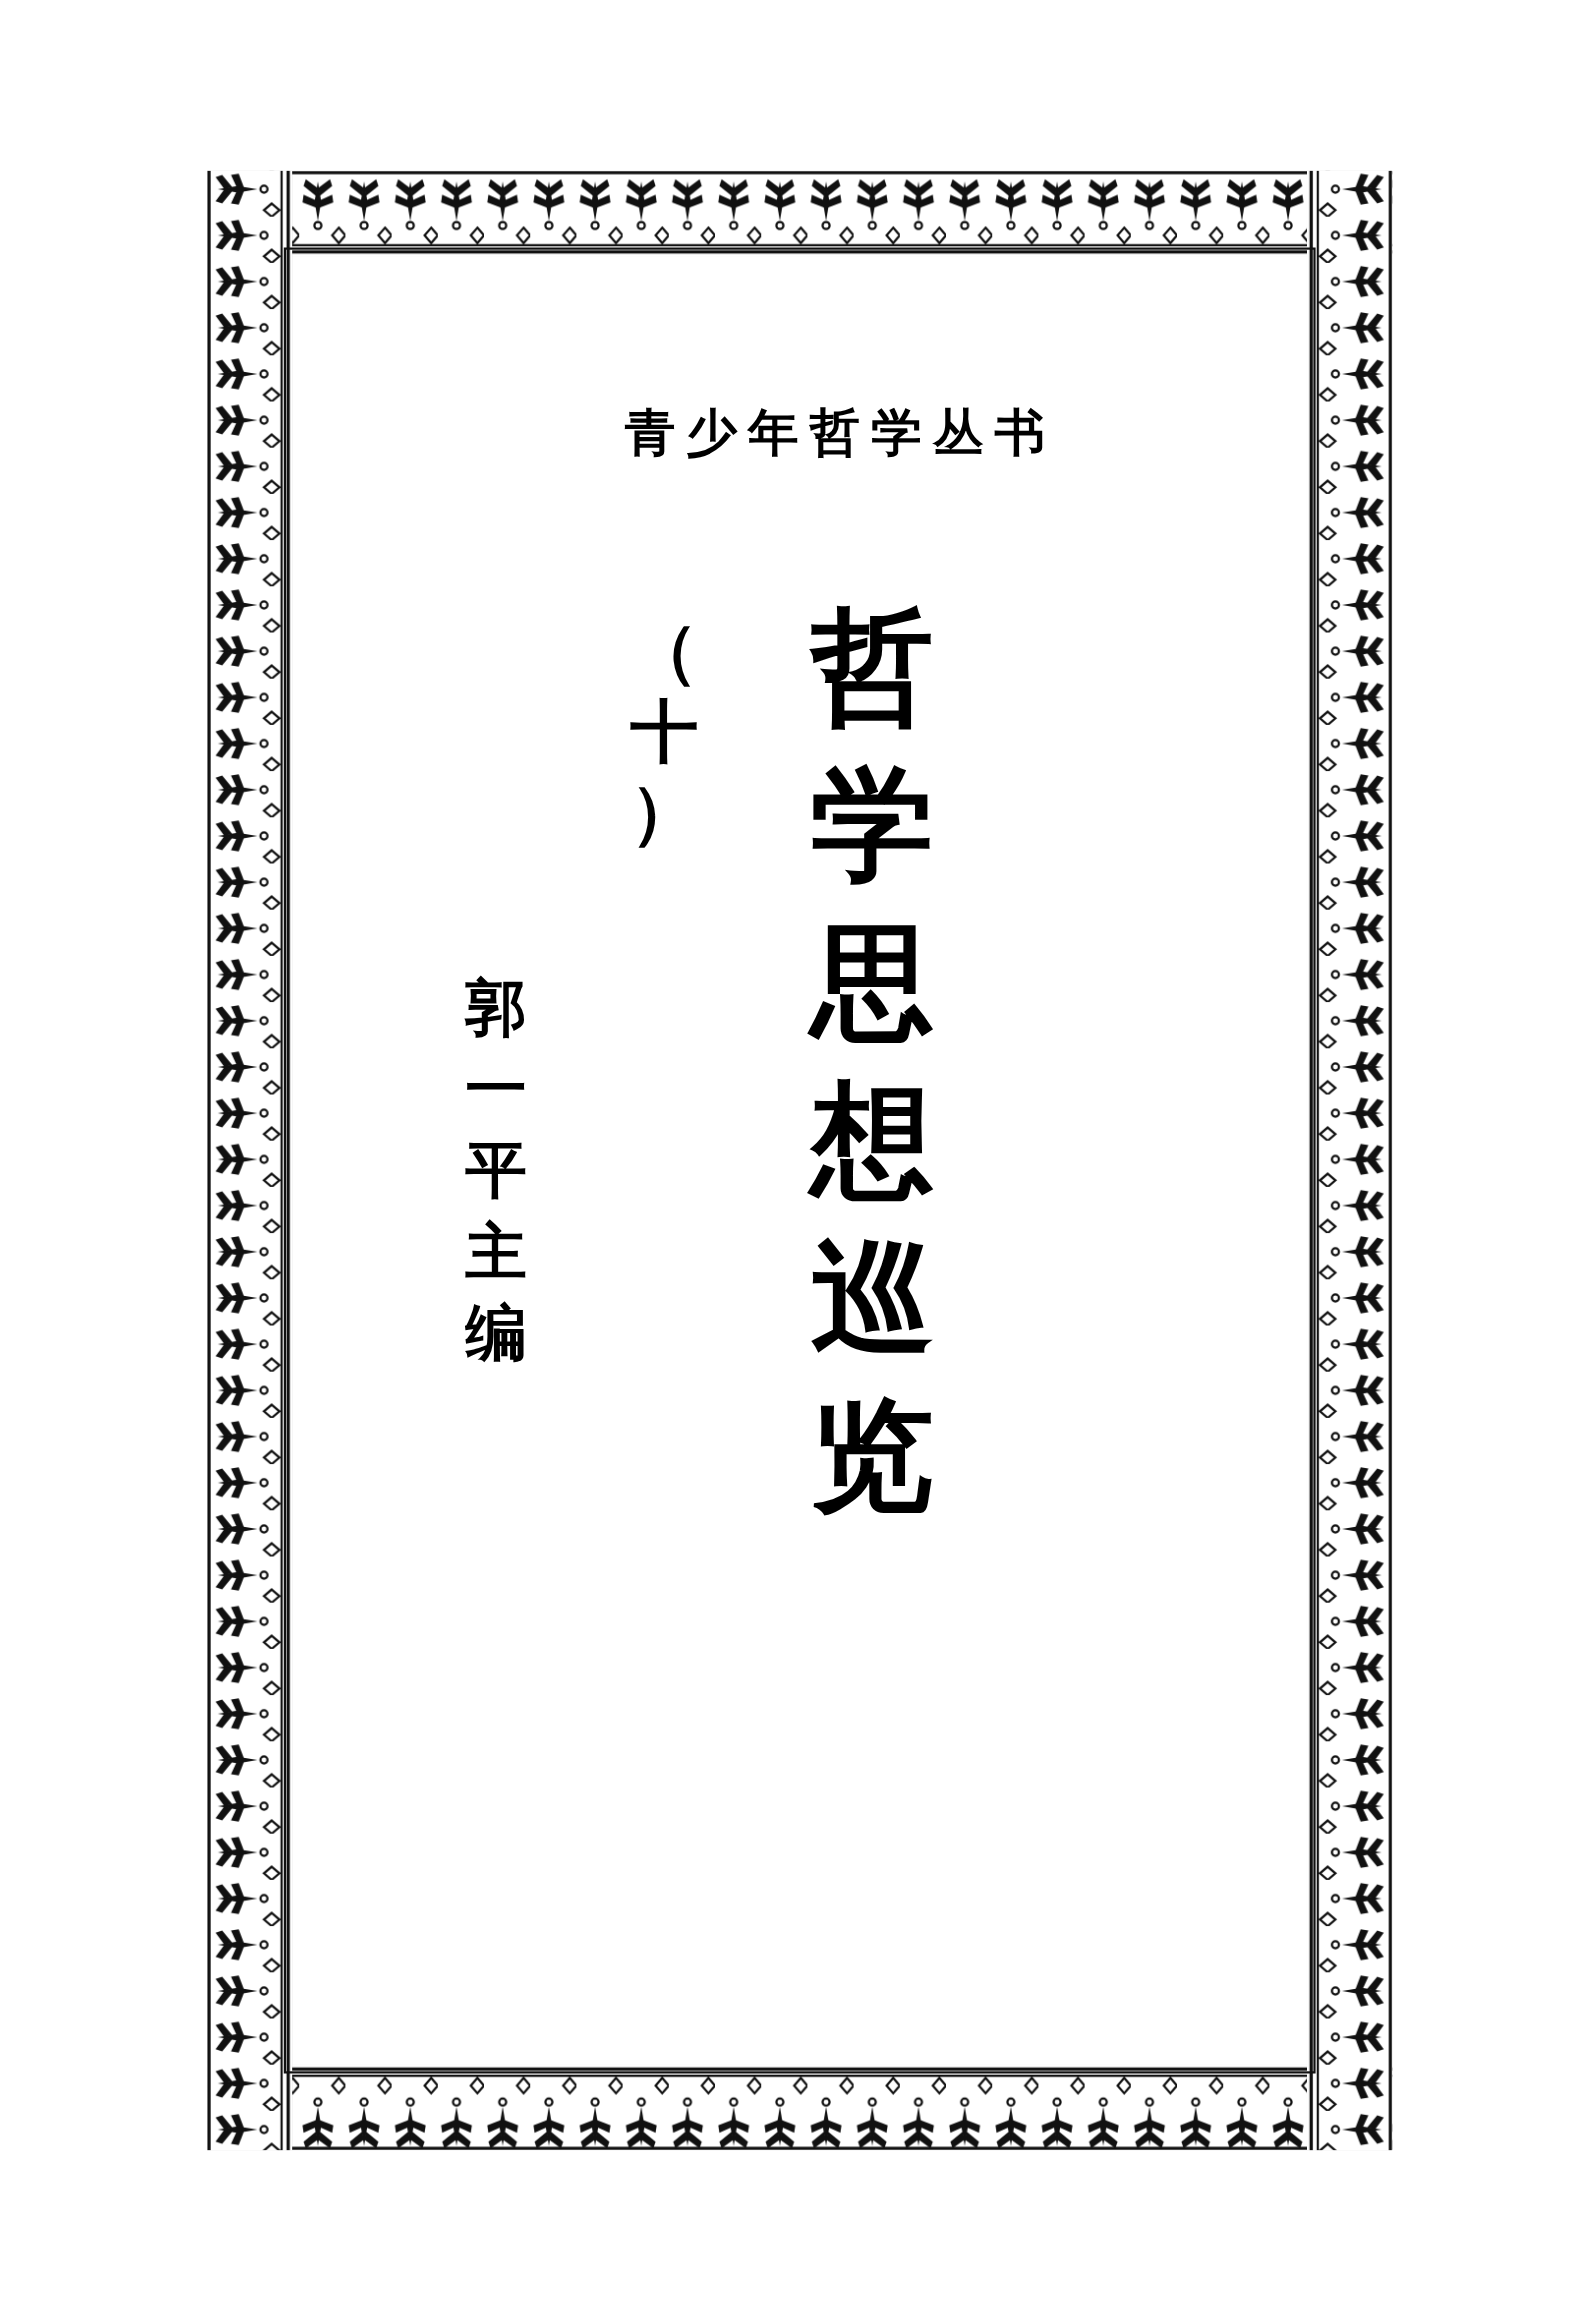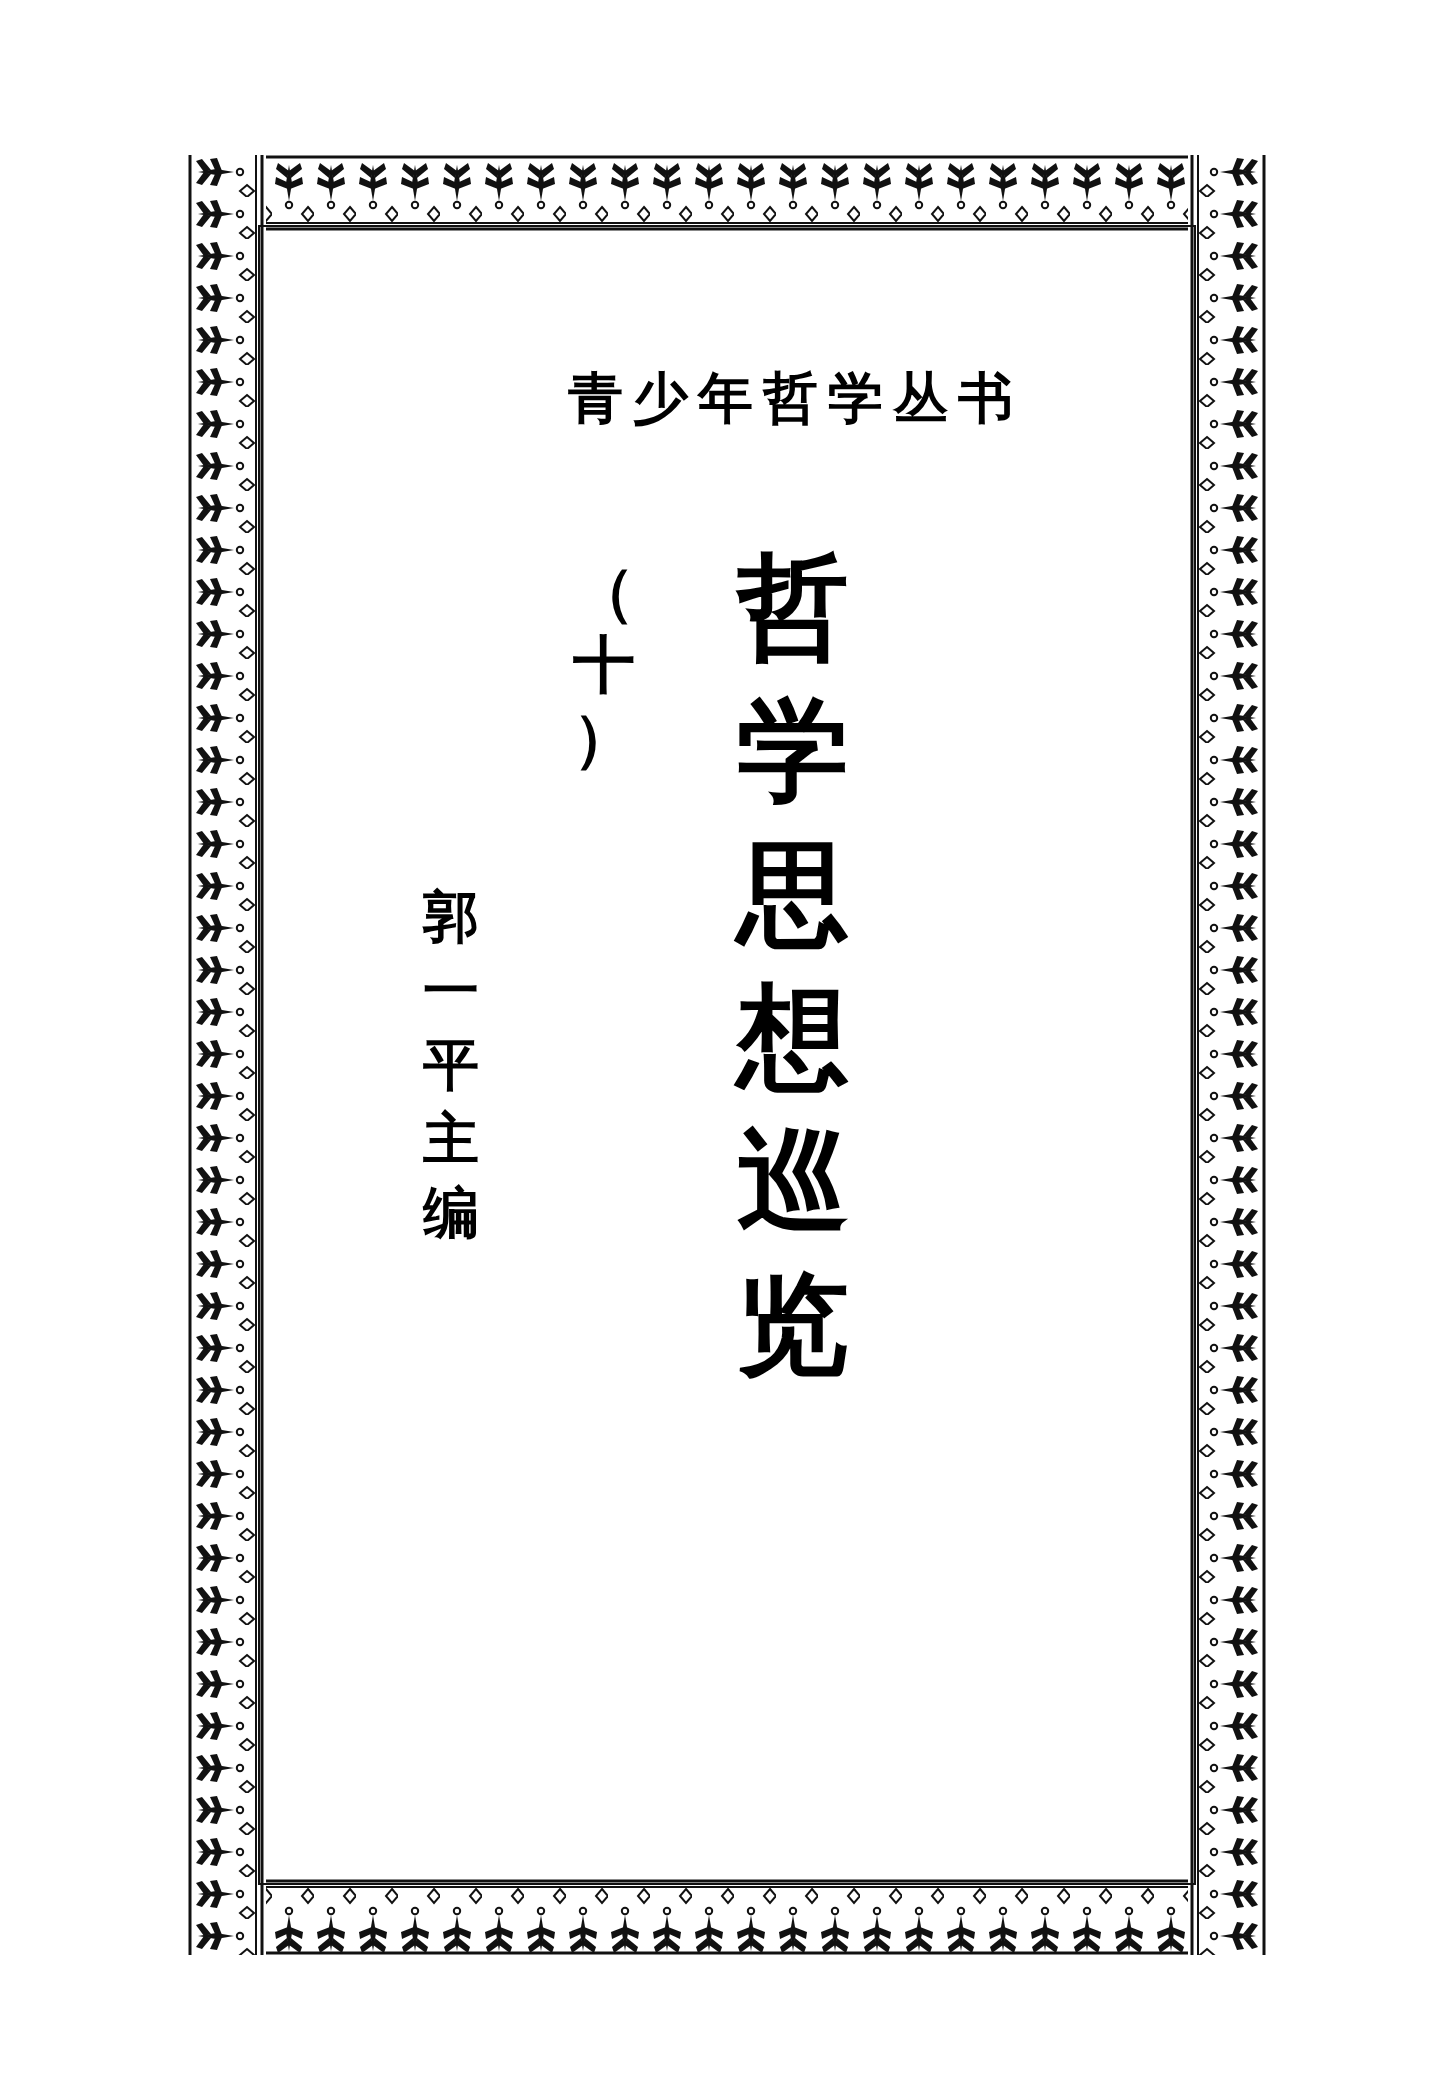--- a/index.html
+++ b/index.html
@@ -82,21 +82,21 @@
     font-family: "DejaVu Serif", "Liberation Serif", serif;
     color: #000000;
     font-weight: 700;
   }
 
   
   #series-line {
     position: absolute;
     left: 310px;
     top: 145px;
-    font-size: 55px;
+    font-size: 46px;
     letter-spacing: 10px;
     white-space: nowrap;
     line-height: 1;
   }
 
   
   #main-title {
     position: absolute;
     left: 460px;
     top: 310px;

